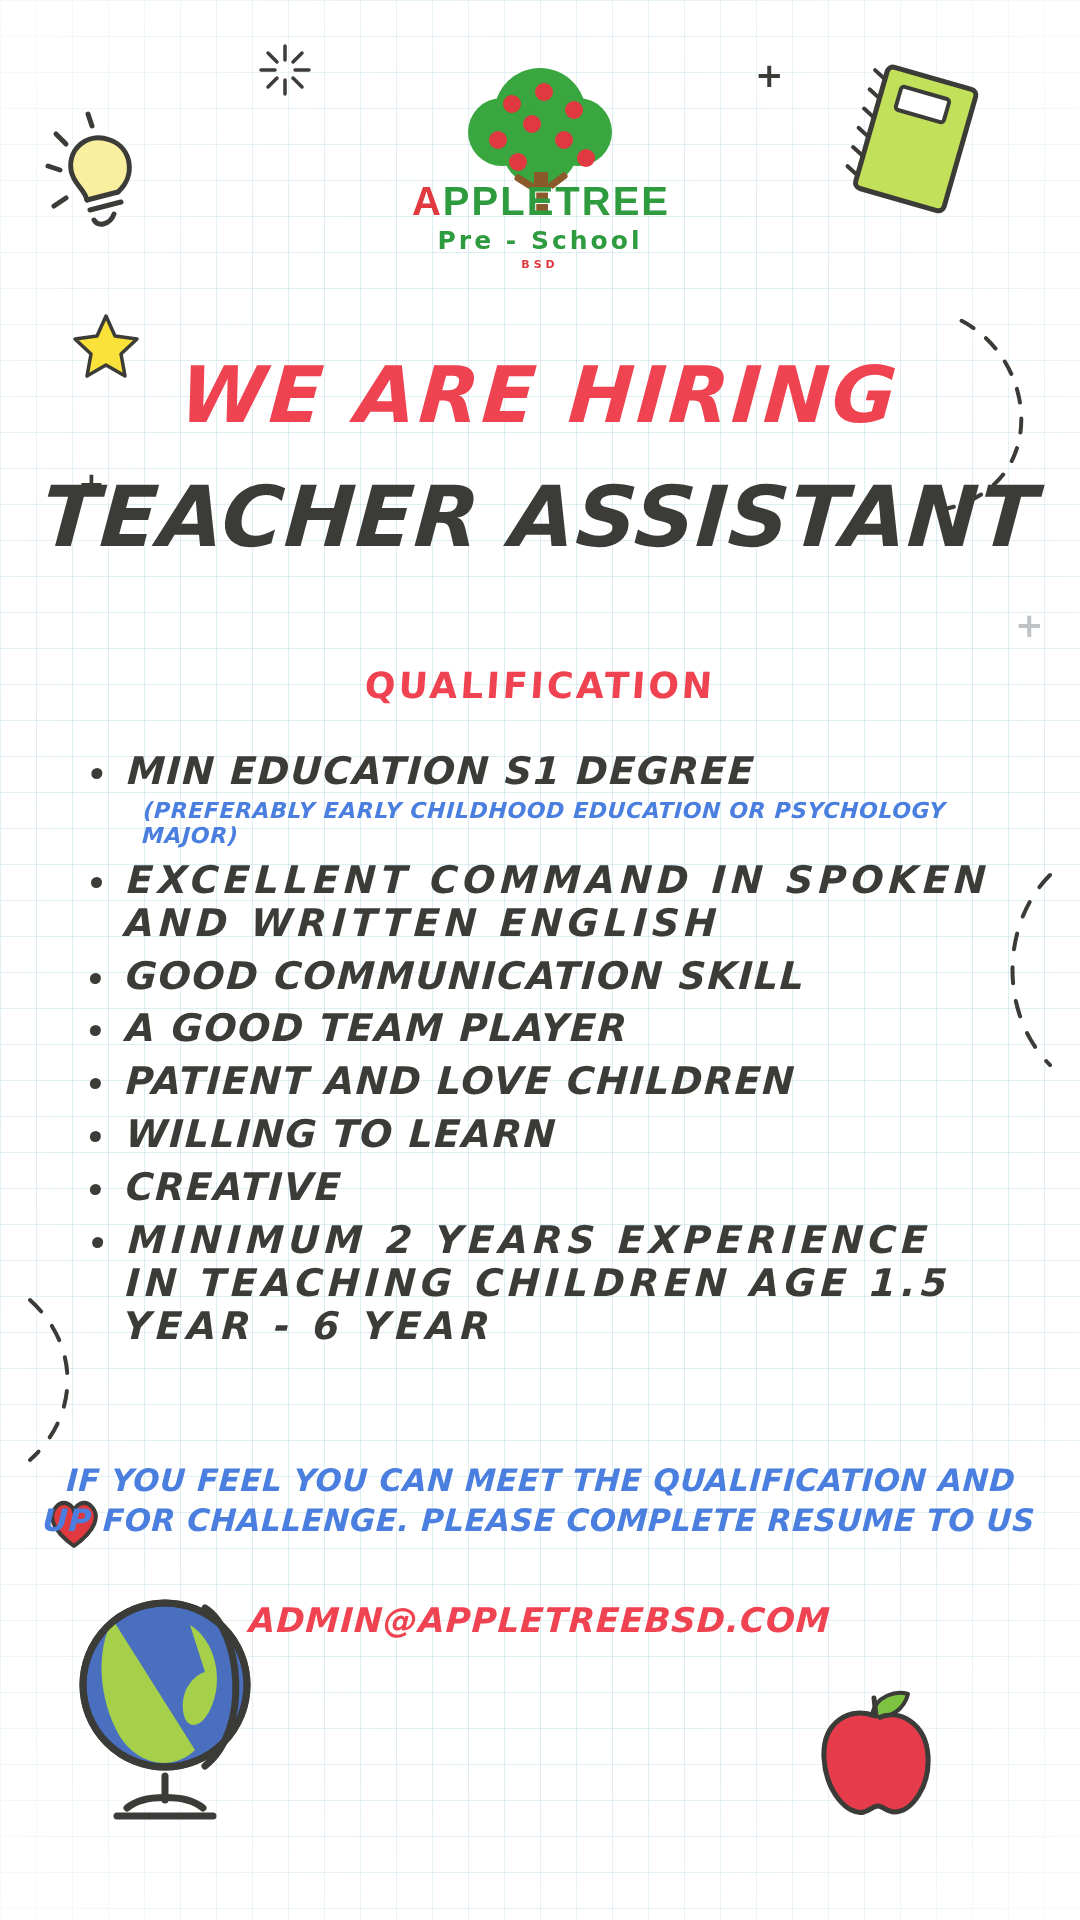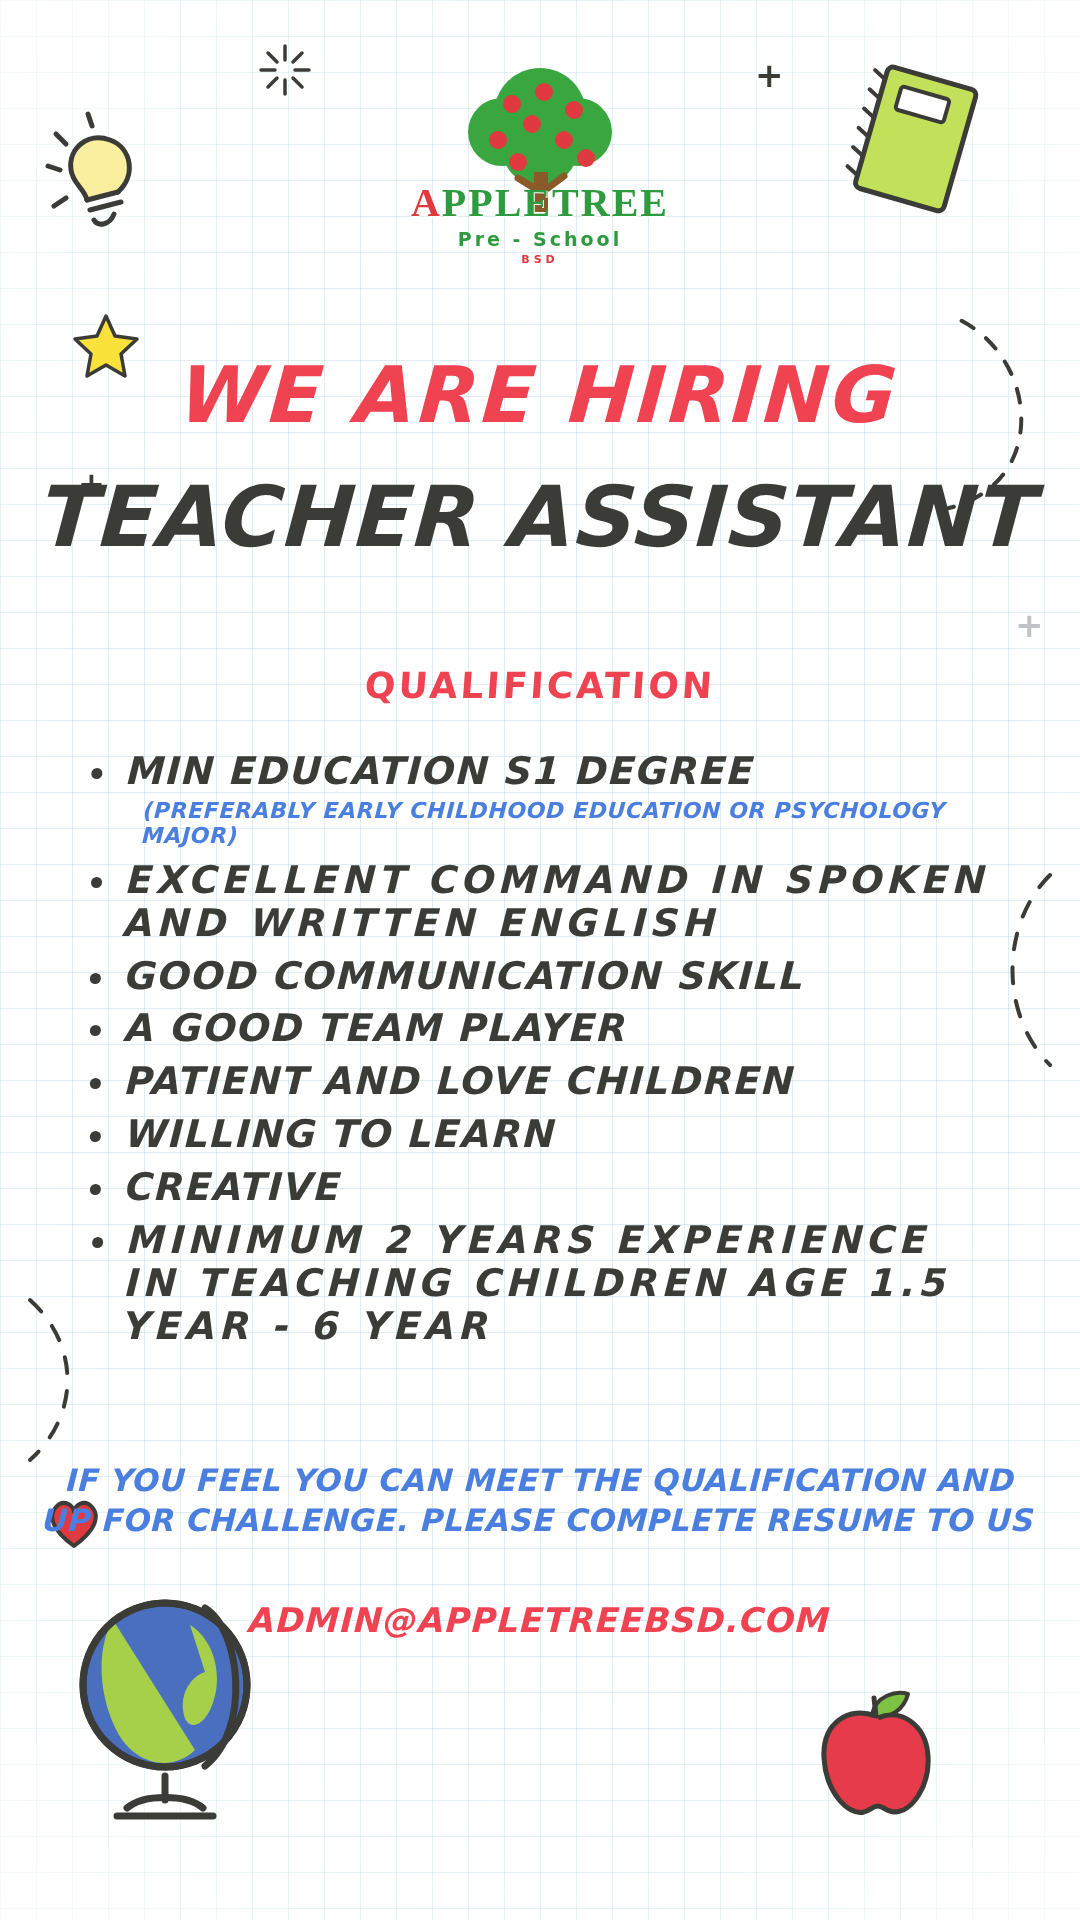--- a/index.html
+++ b/index.html
@@ -41,31 +41,32 @@
     left:50%; top:62px;
     transform:translateX(-50%);
     width:260px;
     text-align:center;
     z-index:3;
   }
   .logo-tree{ display:block; margin:0 auto; }
   .logo-word{
     position:relative;
     margin-top:-58px;
-    font-family:Liberation Serif, serif;
+    font-family:Liberation Sans, sans-serif;
     font-weight:bold;
     font-size:40px;
     letter-spacing:2px;
     color:#2e9b3f;
     text-shadow:1px 1px 0 #ffffff;
+    text-align:right;
   }
   .logo-word .red{ color:#e0393f; }
   .logo-sub{
     margin-top:2px;
-    font-size:19px;
+    font-size:25px;
     letter-spacing:3px;
     color:#2e9b3f;
     font-weight:bold;
   }
   .logo-bsd{
     margin-top:3px;
     font-size:11px;
     letter-spacing:4px;
     color:#e0393f;
     font-weight:bold;

